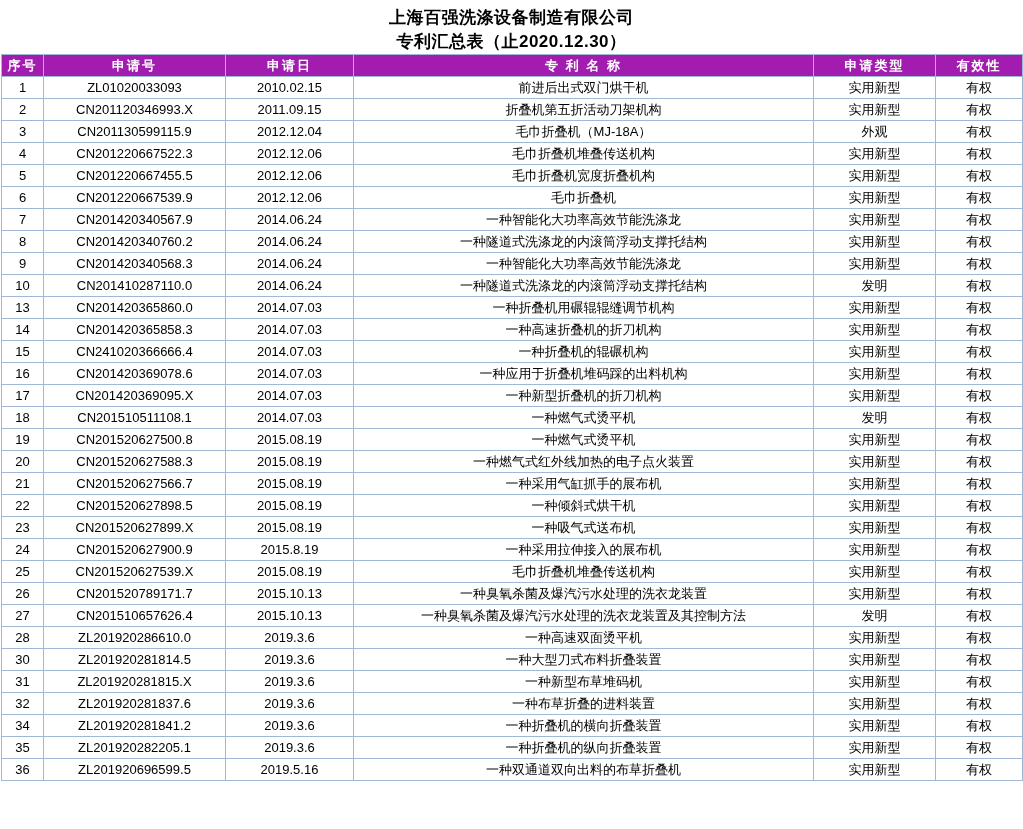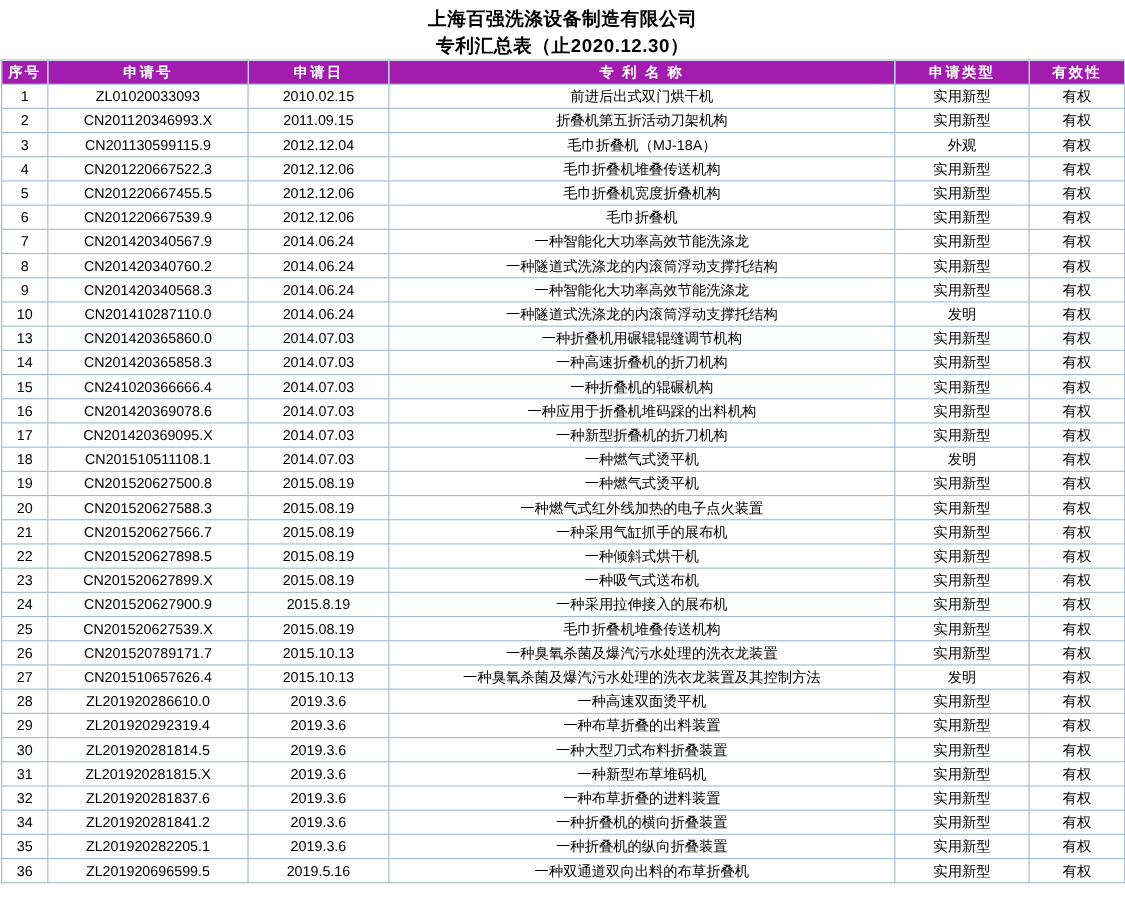--- a/index.html
+++ b/index.html
@@ -299,28 +299,20 @@
         </tr>
         <tr>
           <td class="seq">28</td>
           <td class="appno">ZL201920286610.0</td>
           <td class="date">2019.3.6</td>
           <td class="name">一种高速双面烫平机</td>
           <td class="type">实用新型</td>
           <td class="valid">有权</td>
         </tr>
         <tr>
-          <td class="seq">29</td>
-          <td class="appno">ZL201920292319.4</td>
-          <td class="date">2019.3.6</td>
-          <td class="name">一种布草折叠的出料装置</td>
-          <td class="type">实用新型</td>
-          <td class="valid">有权</td>
-        </tr>
-        <tr>
           <td class="seq">30</td>
           <td class="appno">ZL201920281814.5</td>
           <td class="date">2019.3.6</td>
           <td class="name">一种大型刀式布料折叠装置</td>
           <td class="type">实用新型</td>
           <td class="valid">有权</td>
         </tr>
         <tr>
           <td class="seq">31</td>
           <td class="appno">ZL201920281815.X</td>

